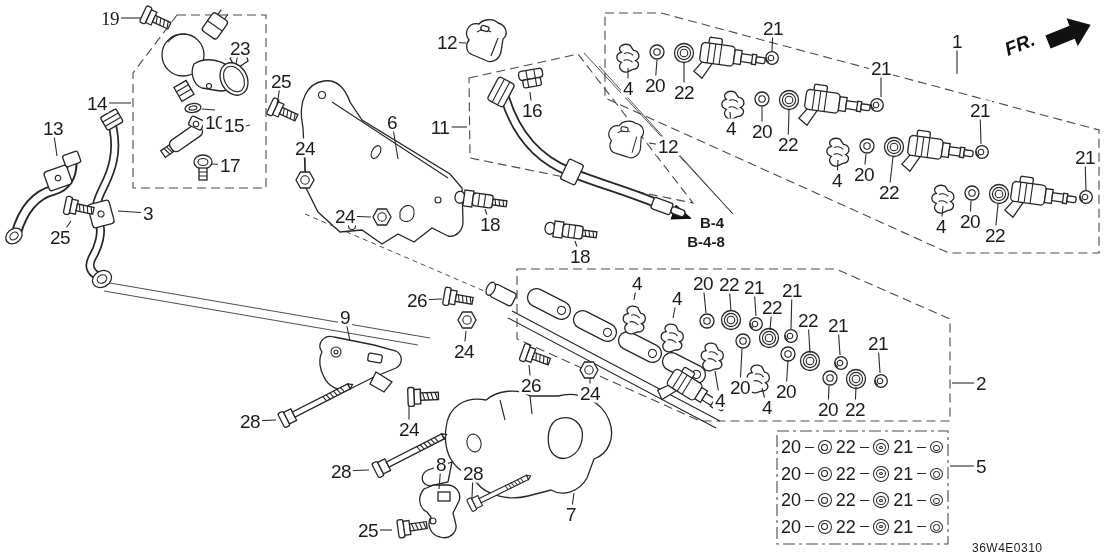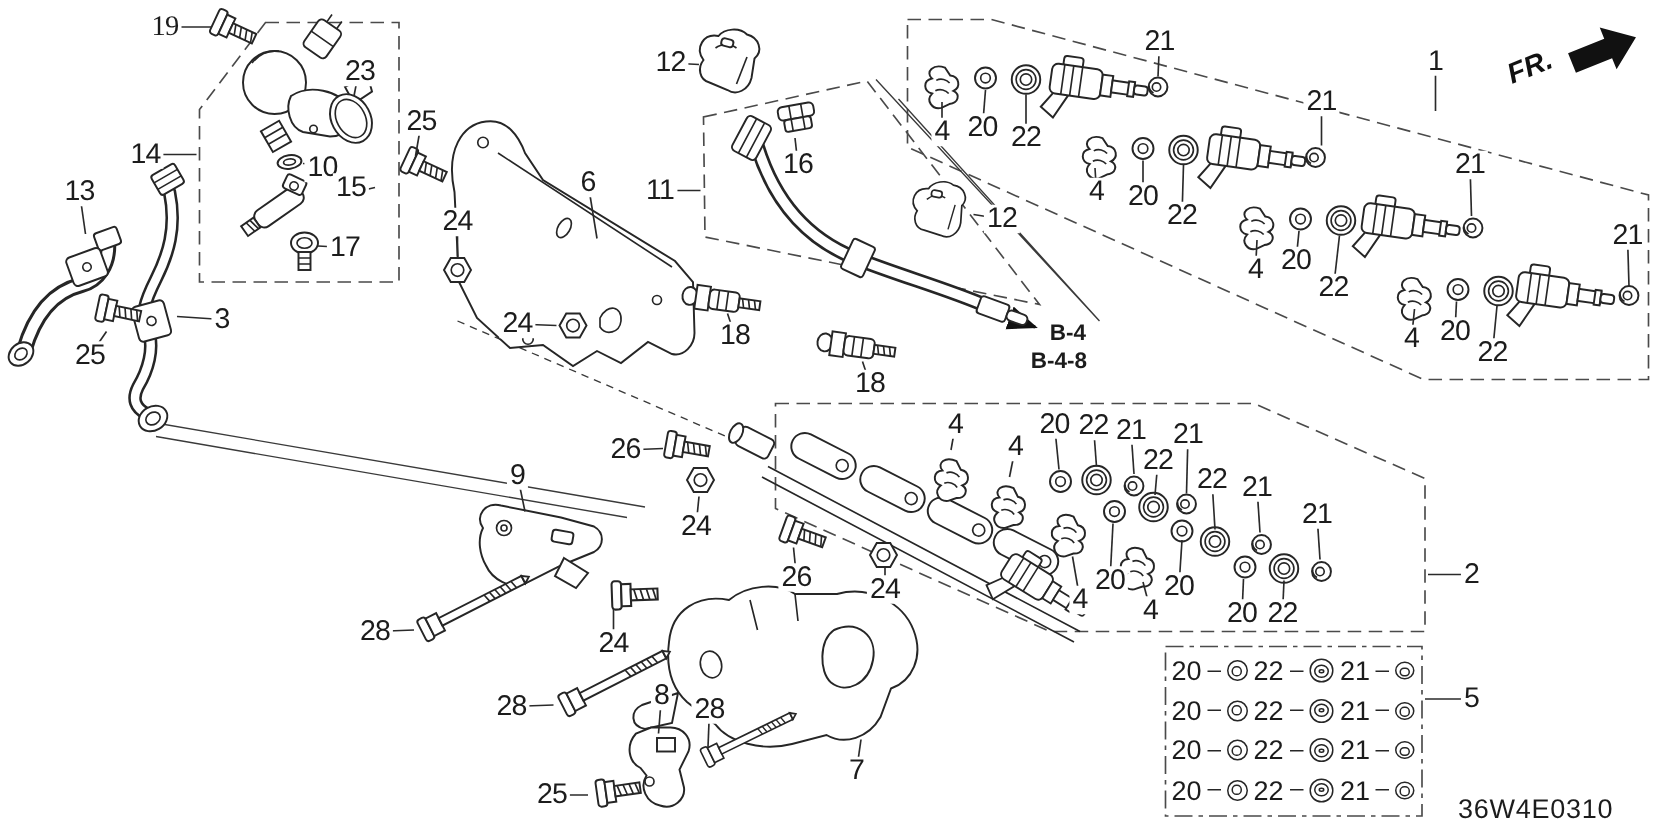--- a/index.html
+++ b/index.html
@@ -8,21 +8,21 @@
   svg.art,svg.leaders{position:absolute;left:0;top:0;width:1108px;height:554px;}
   svg.art{z-index:1;} svg.leaders{z-index:2;}
   .s{stroke:#262626;stroke-width:1.3;fill:#ffffff;}
   .sn{stroke:#262626;stroke-width:1.1;fill:none;}
   .thin{stroke:#3a3a3a;stroke-width:0.9;fill:none;}
   .dashbox{stroke:#4a4a4a;stroke-width:1.1;fill:none;stroke-dasharray:9 5;}
   .dashdot{stroke:#4a4a4a;stroke-width:1.1;fill:none;stroke-dasharray:12 4 3 4;}
   .callout{position:absolute;transform:translate(-50%,-50%);font-size:19px;font-weight:400;
            line-height:1;background:#ffffff;padding:0 2px;z-index:3;letter-spacing:-0.5px;cursor:pointer;}
   .ref{position:absolute;transform:translate(-50%,-50%);font-weight:700;font-size:15px;z-index:3;cursor:pointer;}
-  .code{position:absolute;left:972px;top:529px;width:130px;font-size:18px;letter-spacing:0.5px;z-index:3;}
+  .code{position:absolute;left:972px;top:541px;width:130px;font-size:12px;letter-spacing:0.5px;z-index:3;}
   .frtxt{font-weight:700;font-style:italic;font-size:19px;fill:#111;}
   
   .box5{position:absolute;left:781px;top:434px;width:162px;height:106px;z-index:3;
         display:flex;flex-direction:column;justify-content:space-around;}
   .b5row{display:flex;align-items:center;gap:4px;font-size:18px;line-height:1;}
   .b5row .ln{display:inline-block;width:9px;height:0;border-top:1.4px solid #262626;}
   .ic{display:inline-block;box-sizing:border-box;position:relative;}
   .i20{width:14px;height:14px;border:1.6px solid #262626;border-radius:50%;}
   .i20::after{content:"";position:absolute;inset:2.6px;border:1.1px solid #262626;border-radius:50%;}
   .i22{width:17px;height:16px;border:1.6px solid #262626;border-radius:50%;}
@@ -419,21 +419,21 @@
       <line x1="767" y1="407" x2="762" y2="388" stroke="#2a2a2a" stroke-width="1.1"></line>
       <line x1="828" y1="409" x2="829" y2="386" stroke="#2a2a2a" stroke-width="1.1"></line>
       <line x1="855" y1="409" x2="856" y2="387" stroke="#2a2a2a" stroke-width="1.1"></line>
     </svg>
 
 <div id="callout-layer">
       <div class="callout" style="left: 110px; top: 18px; font-family: Liberation Serif, serif;">19</div>
       <div class="callout" style="left: 240px; top: 48px;">23</div>
       <div class="callout" style="left: 281px; top: 81px;">25</div>
       <div class="callout" style="left: 97px; top: 103px;">14</div>
-      <div class="callout" style="left: 215px; top: 112px;">10</div>
+      <div class="callout" style="left: 215px; top: 122px;">10</div>
       <div class="callout" style="left: 234px; top: 125px;">15</div>
       <div class="callout" style="left: 53px; top: 128px;">13</div>
       <div class="callout" style="left: 230px; top: 165px;">17</div>
       <div class="callout" style="left: 148px; top: 213px;">3</div>
       <div class="callout" style="left: 60px; top: 237px;">25</div>
       <div class="callout" style="left: 305px; top: 148px;">24</div>
       <div class="callout" style="left: 345px; top: 216px;">24</div>
       <div class="callout" style="left: 392px; top: 122px;">6</div>
       <div class="callout" style="left: 447px; top: 42px;">12</div>
       <div class="callout" style="left: 440px; top: 127px;">11</div>

